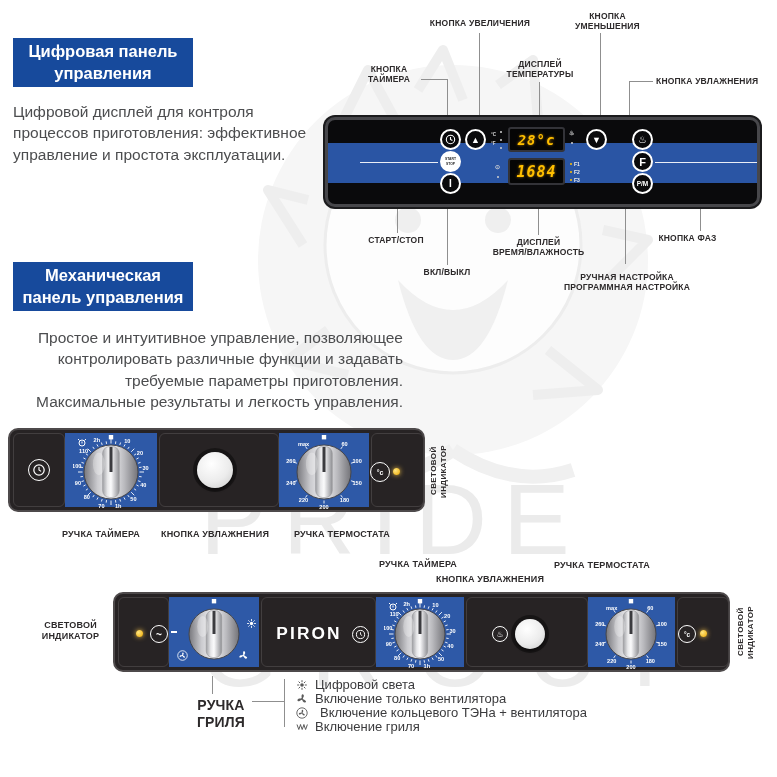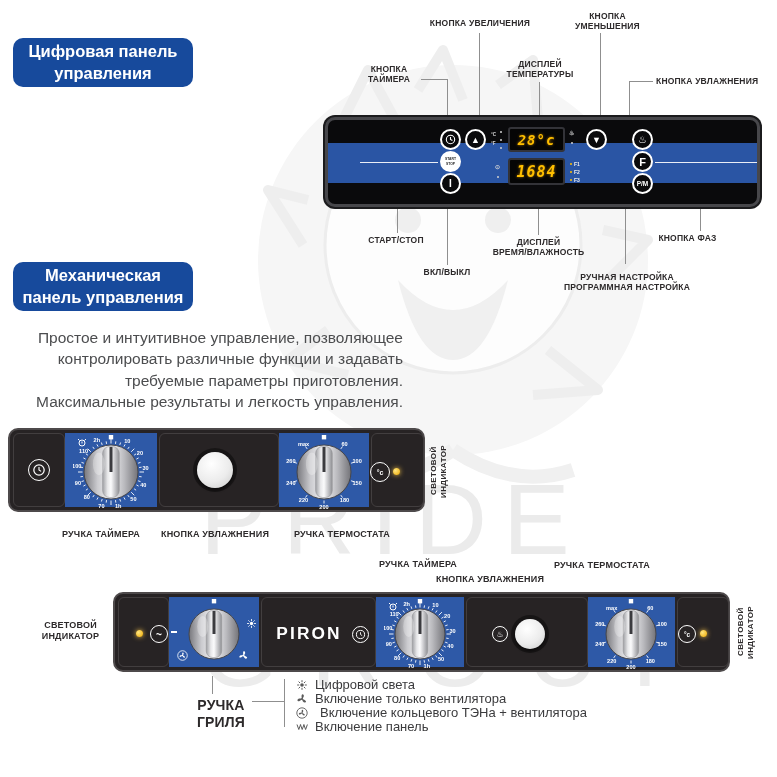--- a/index.html
+++ b/index.html
@@ -1,21 +1,21 @@
 <!DOCTYPE html>
 <html><head>
 <meta charset="utf-8">
 <style>
   html,body{margin:0;padding:0;background:#fff;}
   #stage{position:relative;width:777px;height:777px;background:#fff;overflow:hidden;
          font-family:"Liberation Sans",sans-serif;}
   .wm{position:absolute;color:#ebebeb;font-weight:400;z-index:0;user-select:none;}
   .hdrbox{position:absolute;background:#174a9c;color:#fff;font-weight:bold;font-size:16.5px;
           line-height:1.3;text-align:center;display:flex;align-items:center;justify-content:center;
-          white-space:pre-line;z-index:2;border-radius:10px;}
+          white-space:pre-line;z-index:2;}
   .para{position:absolute;font-size:15.5px;line-height:1.38;color:#4c4d4f;white-space:pre-line;z-index:2;}
   .lbl{position:absolute;font-size:8.5px;font-weight:bold;color:#2d2a2b;line-height:1.2;
        text-align:center;white-space:pre-line;letter-spacing:.2px;z-index:3;}
   .lbl.left{text-align:left;}
   .cline{position:absolute;background:#8f8f8f;z-index:2;}
   .wline{position:absolute;background:rgba(255,255,255,.9);z-index:5;}
   
   #dpanel{position:absolute;left:325px;top:117px;width:435px;height:90px;background:#0a0a0c;
           border:3px solid #47474b;border-radius:10px;box-shadow:0 0 0 2px #1b1b1d;z-index:2;box-sizing:border-box;}
   #dblue{position:absolute;left:0;top:23px;width:100%;height:40px;background:#2a55a4;}
@@ -85,20 +85,23 @@
     <path d="M150 250 q55 60 110 0 q-20 80 -55 80 q-35 0 -55 -80z" fill="#f0f0f0"></path>
     <circle cx="160" cy="190" r="13" fill="#efefef"></circle>
       <circle cx="250" cy="190" r="13" fill="#efefef"></circle>
     <path d="M205 420 q-60 40 -120 20 M205 420 q60 40 120 20" fill="none" stroke="#f0f0f0" stroke-width="14"></path>
   </svg>
   <div class="wm" style="left:200px;top:462px;font-size:100px;letter-spacing:16px;">PRIDE</div>
   <div class="wm" style="left:200px;top:594px;font-size:100px;letter-spacing:33px;color:#ececec;">GROUP</div>
 
   <div class="hdrbox" style="left:13px;top:38px;width:180px;height:49px;">Цифровая панель
 управления</div>
+  <div class="para" style="left:13px;top:101px;width:320px;">Цифровой дисплей для контроля
+процессов приготовления: эффективное
+управление и простота эксплуатации.</div>
 
   <div class="lbl" style="left:420px;top:18px;width:120px;">КНОПКА УВЕЛИЧЕНИЯ</div>
   <div class="lbl" style="left:560px;top:11px;width:95px;">КНОПКА
 УМЕНЬШЕНИЯ</div>
   <div class="lbl" style="left:495px;top:59px;width:90px;">ДИСПЛЕЙ
 ТЕМПЕРАТУРЫ</div>
   <div class="lbl" style="left:358px;top:64px;width:62px;">КНОПКА
 ТАЙМЕРА</div>
   <div class="lbl left" style="left:656px;top:76px;width:118px;">КНОПКА УВЛАЖНЕНИЯ</div>
   <div class="cline" style="left:479px;top:33px;width:1px;height:84px;"></div>
@@ -485,16 +488,16 @@
             <path d="M6 6C7.8 4.6 8.6 2.2 6.9 1.3 5.5.6 5.1 3.5 6 6Z" transform="rotate(120 6 6)"></path>
             <path d="M6 6C7.8 4.6 8.6 2.2 6.9 1.3 5.5.6 5.1 3.5 6 6Z" transform="rotate(240 6 6)"></path>
           </g>
         </svg></span>
     <span class="tx">Включение кольцевого ТЭНа + вентилятора</span>
   </div>
   <div class="legend-row" style="left:296px;top:719px;">
     <span class="ic"><svg width="12" height="12" viewBox="0 0 12 12" fill="none" stroke="currentColor" stroke-width="1">
           <path d="M1 3.5L2.8 8.5 4.6 3.5M4.4 3.5L6.2 8.5 8 3.5M7.8 3.5L9.6 8.5 11.4 3.5"></path>
         </svg></span>
-    <span class="tx">Включение панель</span>
+    <span class="tx">Включение гриля</span>
   </div>
 
 </div>
 
 </body></html>

